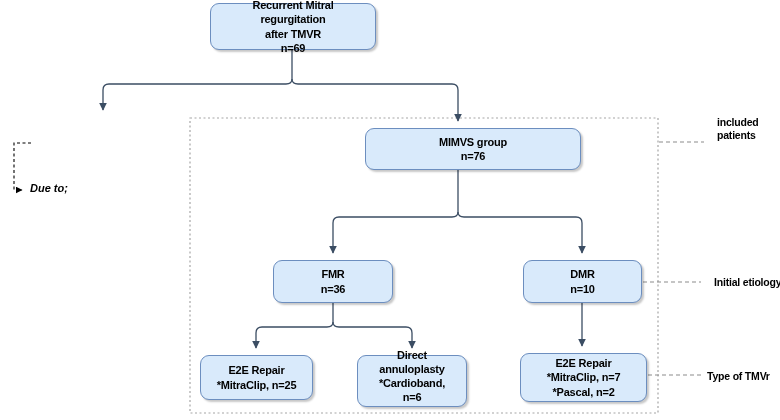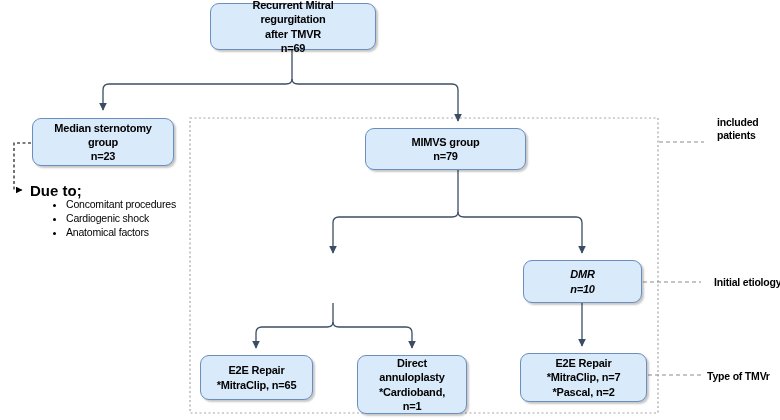--- a/index.html
+++ b/index.html
@@ -24,21 +24,21 @@
     box-sizing:border-box;
     padding:2px 12px;
   }
   .side-label{
     position:absolute;
     font-weight:bold;font-size:10.5px;line-height:1.2;color:#000;
     letter-spacing:-0.2px;
   }
   #due-to-title{
     position:absolute;left:30px;top:182px;
-    font-weight:bold;font-size:15px;color:#000;
+    font-weight:bold;font-size:11px;color:#000;font-style:italic;
   }
   #due-to-list{
     position:absolute;left:52px;top:198px;
     margin:0;padding-left:14px;
     font-size:10.5px;line-height:1.32;color:#000;
     letter-spacing:-0.2px;
   }
   #due-to-list li{margin:0;padding:0;}
 </style>
 </head>
@@ -82,56 +82,51 @@
       <path d="M648,375 L702,375"></path>
     </g>
   </svg>
 
   <div class="node" style="left:210px;top:3px;width:166px;height:47px;">
     <span>Recurrent Mitral regurgitation</span>
     <span>after TMVR</span>
     <span>n=69</span>
   </div>
 
-  <div class="node" style="left:32px;top:118px;width:142px;height:48px;">
-    <span>Median sternotomy group</span>
-    <span>n=23</span>
+
+  <div class="node" style="left:365px;top:128px;width:216px;height:42px;">
+    <span>MIMVS group</span>
+    <span>n=76</span>
   </div>
 
-  <div class="node" style="left:365px;top:128px;width:161px;height:42px;">
-    <span>MIMVS group</span>
-    <span>n=79</span>
+  <div class="node" style="left:273px;top:260px;width:120px;height:43px;">
+    <span>FMR</span>
+    <span>n=36</span>
   </div>
 
-
-  <div class="node" style="left:523px;top:260px;width:119px;height:43px;font-style:italic;">
+  <div class="node" style="left:523px;top:260px;width:119px;height:43px;">
     <span>DMR</span>
     <span>n=10</span>
   </div>
 
   <div class="node" style="left:200px;top:355px;width:113px;height:45px;">
     <span>E2E Repair</span>
-    <span>*MitraClip, n=65</span>
+    <span>*MitraClip, n=25</span>
   </div>
 
-  <div class="node" style="left:357px;top:355px;width:110px;height:59px;">
+  <div class="node" style="left:357px;top:355px;width:110px;height:52px;justify-content:flex-end;">
     <span>Direct annuloplasty</span>
-    <span>*Cardioband, n=1</span>
+    <span>*Cardioband, n=6</span>
   </div>
 
   <div class="node" style="left:520px;top:353px;width:127px;height:49px;">
     <span>E2E Repair</span>
     <span>*MitraClip, n=7</span>
     <span>*Pascal, n=2</span>
   </div>
 
   <div id="due-to-title">Due to;</div>
-  <ul id="due-to-list">
-    <li>Concomitant procedures</li>
-    <li>Cardiogenic shock</li>
-    <li>Anatomical factors</li>
-  </ul>
 
   <div class="side-label" style="left:717px;top:116px;width:58px;">included patients</div>
   <div class="side-label" style="left:706px;top:276px;white-space:nowrap;margin-left:8px;">Initial etiology</div>
   <div class="side-label" style="left:707px;top:370px;white-space:nowrap;">Type of TMVr</div>
 
 </div>
 
 </body></html>

